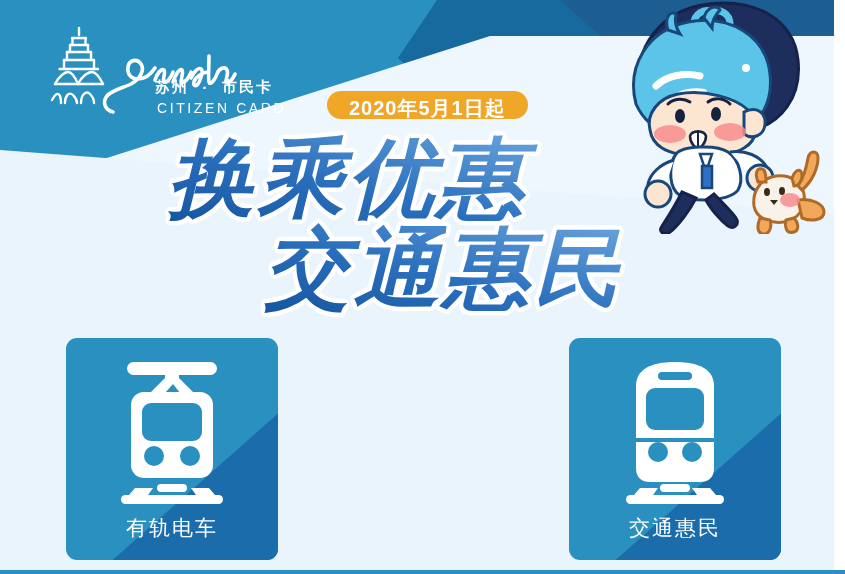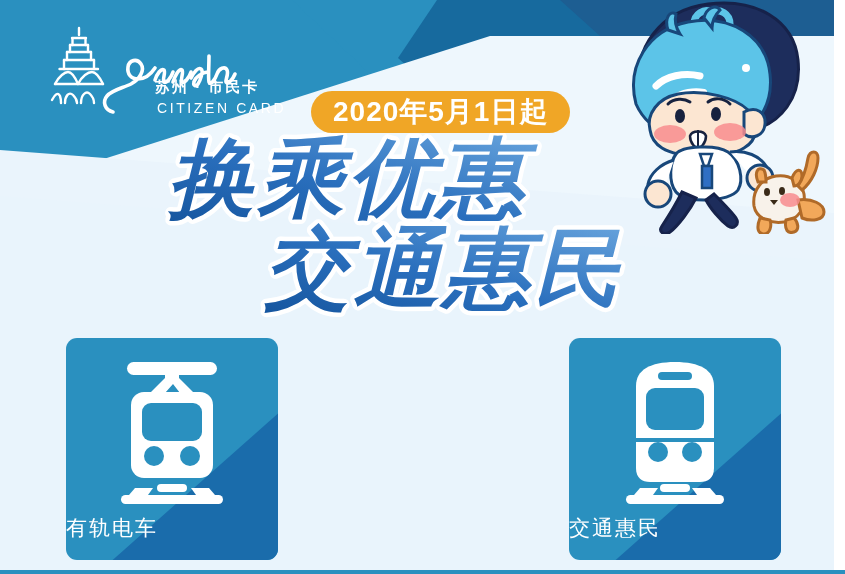--- a/index.html
+++ b/index.html
@@ -68,35 +68,36 @@
     position:absolute;left:0;bottom:0;width:845px;height:4px;background:#2a90bf;
   }
 
   
   #logo{position:absolute;left:45px;top:22px;width:200px;height:105px;}
   #logo svg{display:block;}
   .logo-cn{
     position:absolute;left:110px;top:56px;
     color:#fff;font-size:15px;letter-spacing:2px;font-weight:bold;
     white-space:nowrap;
+    font-family:Liberation Mono, monospace;
   }
   .logo-en{
     position:absolute;left:112px;top:78px;
     color:#fff;font-size:14px;letter-spacing:2.6px;
     white-space:nowrap;
   }
 
   
   #date-badge{
-    position:absolute;left:311px;top:91px;
-    padding:7px 22px 7px 22px;
+    position:absolute;left:327px;top:91px;
+    padding:7px 22px 1px 22px;
     background:#f0a626;
     border-radius:22px;
     color:#ffffff;
-    font-size:28px;font-weight:bold;
+    font-size:20px;font-weight:bold;
     letter-spacing:1px;
     line-height:1;
     white-space:nowrap;
     z-index:6;
   }
 
   
   #headline{position:absolute;left:12px;top:128px;width:674px;height:190px;z-index:5;}
   #headline svg{display:block;}
 
@@ -125,20 +126,21 @@
     clip-path:polygon(100% 34%,100% 100%,22% 100%);
   }
   .card-icon{
     position:absolute;left:0;right:0;top:18px;
     display:flex;justify-content:center;align-items:center;
     height:150px;
   }
   .card-icon svg{display:block;}
   .card-label{
     position:absolute;left:0;right:0;bottom:18px;
+    text-align:center;
     color:#ffffff;
     font-size:21px;
     letter-spacing:2px;
     font-weight:400;
   }
 </style>
 </head>
 <body>
 
 <div id="poster">

